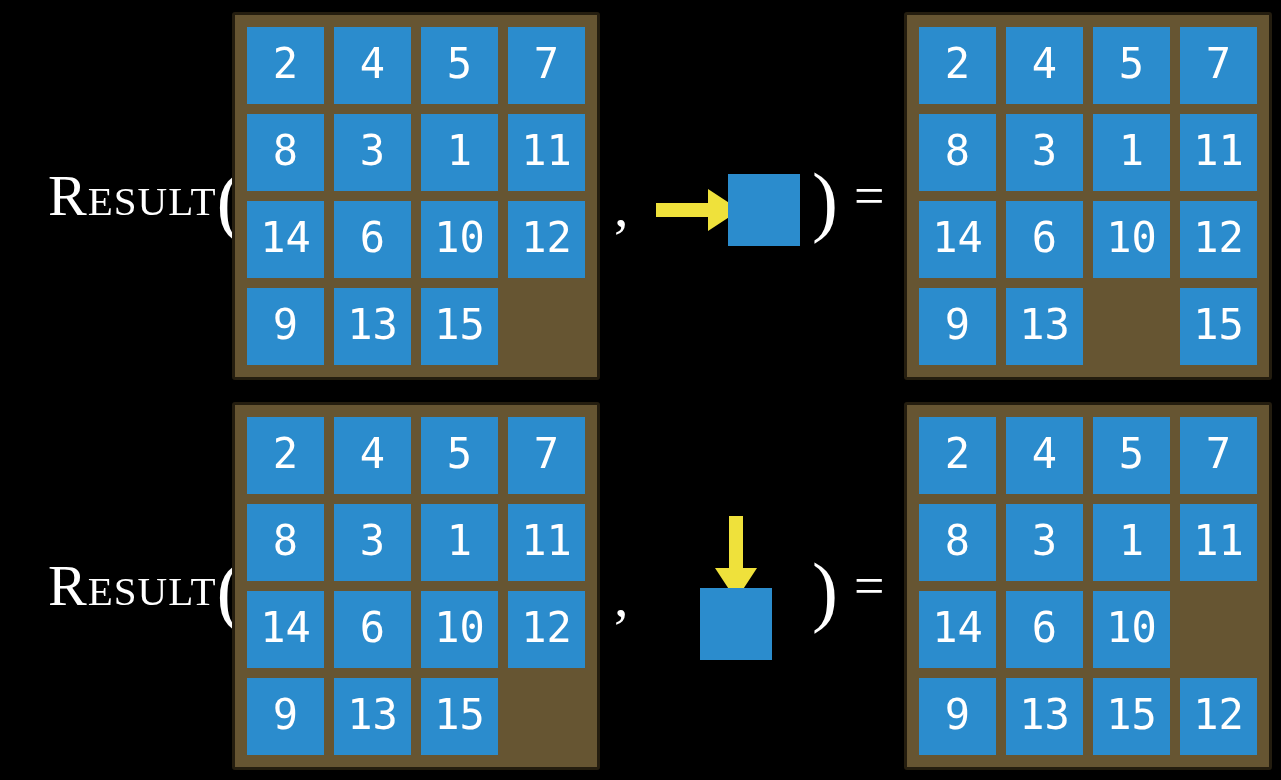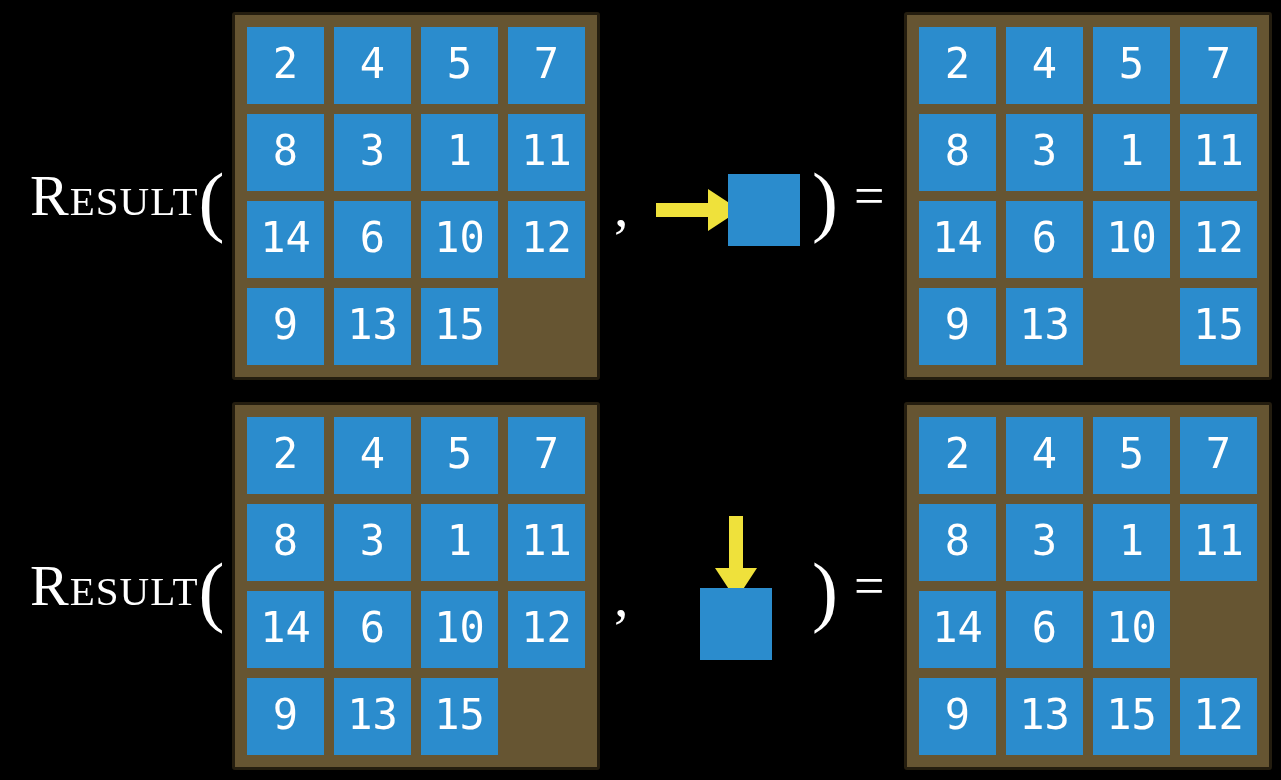--- a/index.html
+++ b/index.html
@@ -36,20 +36,21 @@
     padding-left: 30px;
     box-sizing: border-box;
     color: var(--label-text, #fff);
     white-space: nowrap;
   }
   .fn {
     font-size: 58px;
     font-variant: small-caps;
     letter-spacing: 1px;
     line-height: 1;
+    margin-left: 18px;
   }
   .paren {
     font-size: 78px;
     line-height: 1;
     font-weight: 400;
     transform: translateY(5px);
   }
 
   
   .board {

